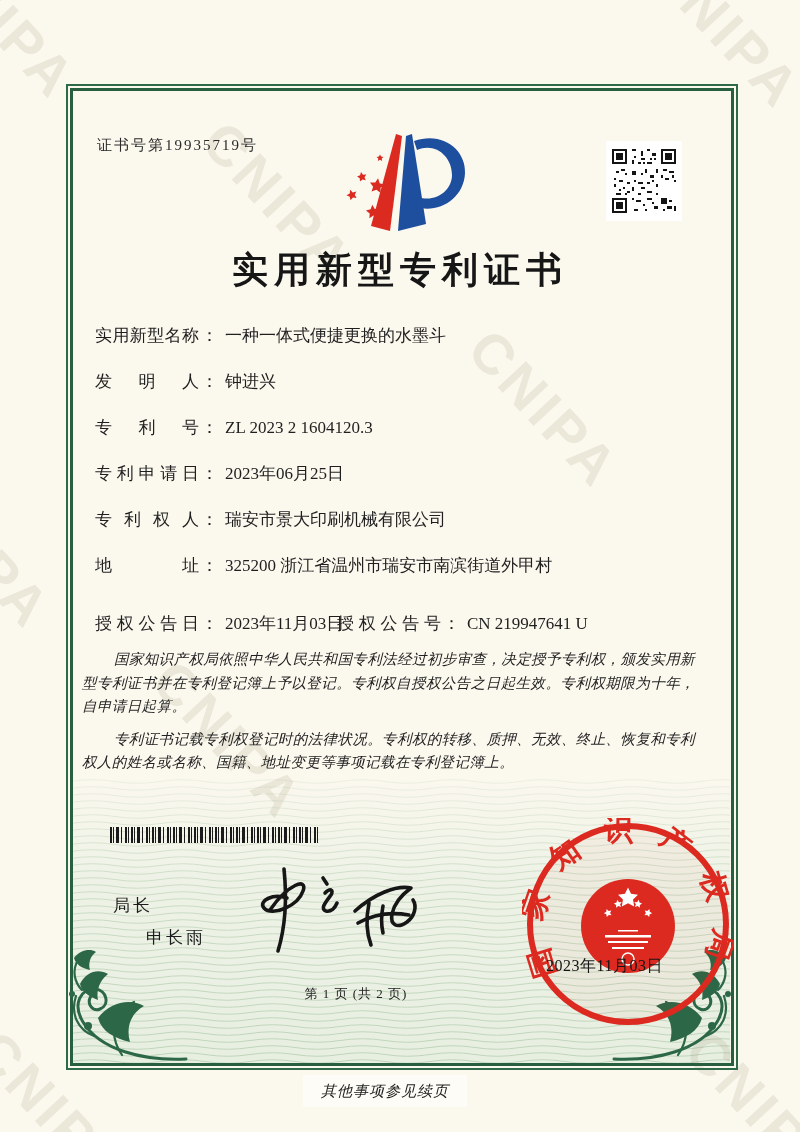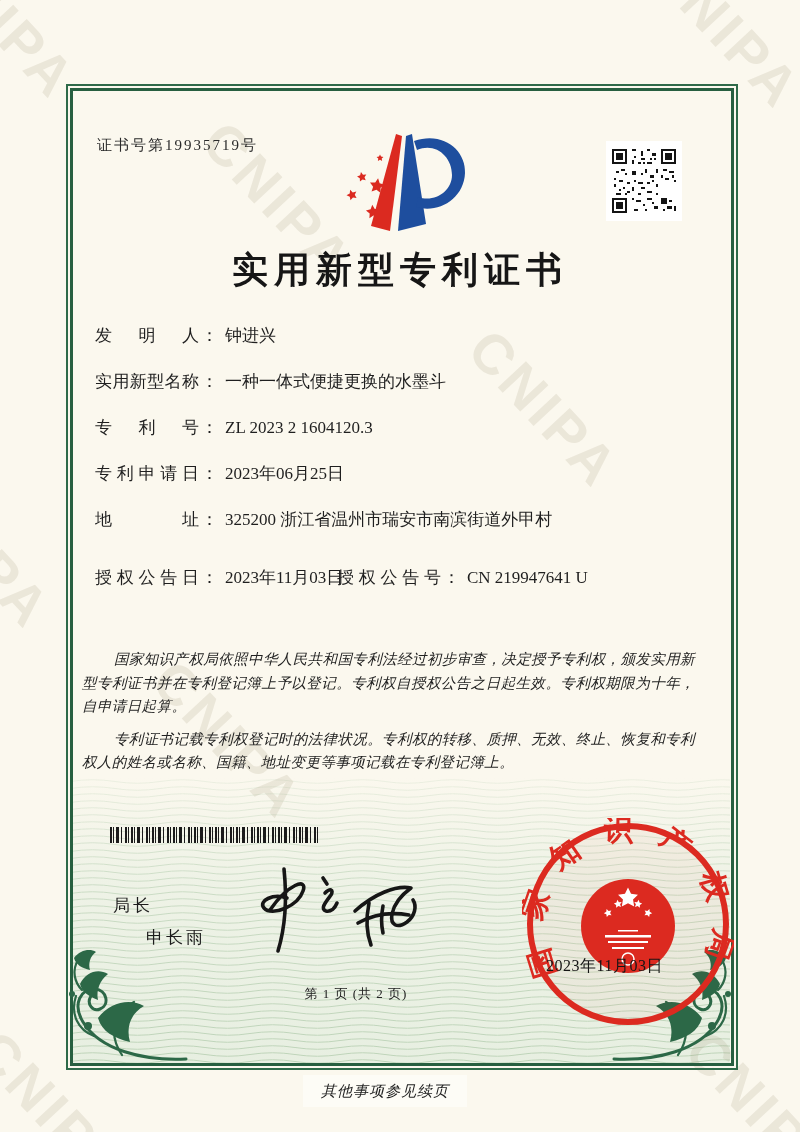--- a/index.html
+++ b/index.html
@@ -177,30 +177,33 @@
         M9,22h1v1h-1z M11,23h2v1h-2z M14,25h1v1h-1z M16,22h2v1h-2z M18,24h1v1h-1z
         M19,26h2v1h-2z M10,27h2v1h-2z M15,27h1v1h-1z M12,20h1v1h-1z M16,19h2v1h-2z
         M20,20h1v1h-1z M9,17h1v2h-1z M13,17h2v1h-2z"></path>
     </svg>
   </div>
 
   <div class="doc-title">实用新型专利证书</div>
 
   <div class="fields">
     <div class="frow">
+      <span class="flabel">实用新型名称</span><span class="fcolon">：</span><span class="fvalue">一种一体式便捷更换的水墨斗</span>
+    </div>
+    <div class="frow">
       <span class="flabel">发明人</span><span class="fcolon">：</span><span class="fvalue">钟进兴</span>
     </div>
     <div class="frow">
-      <span class="flabel">实用新型名称</span><span class="fcolon">：</span><span class="fvalue">一种一体式便捷更换的水墨斗</span>
-    </div>
-    <div class="frow">
       <span class="flabel">专利号</span><span class="fcolon">：</span><span class="fvalue">ZL 2023 2 1604120.3</span>
     </div>
     <div class="frow">
       <span class="flabel">专利申请日</span><span class="fcolon">：</span><span class="fvalue">2023年06月25日</span>
+    </div>
+    <div class="frow">
+      <span class="flabel">专利权人</span><span class="fcolon">：</span><span class="fvalue">瑞安市景大印刷机械有限公司</span>
     </div>
     <div class="frow">
       <span class="flabel">地址</span><span class="fcolon">：</span><span class="fvalue">325200 浙江省温州市瑞安市南滨街道外甲村</span>
     </div>
     <div class="frow">
       <span class="grp">
         <span class="flabel">授权公告日</span><span class="fcolon">：</span><span class="fvalue">2023年11月03日</span>
       </span>
       <span class="grp grp2">
         <span class="flabel">授权公告号</span><span class="fcolon">：</span><span class="fvalue">CN 219947641 U</span>

